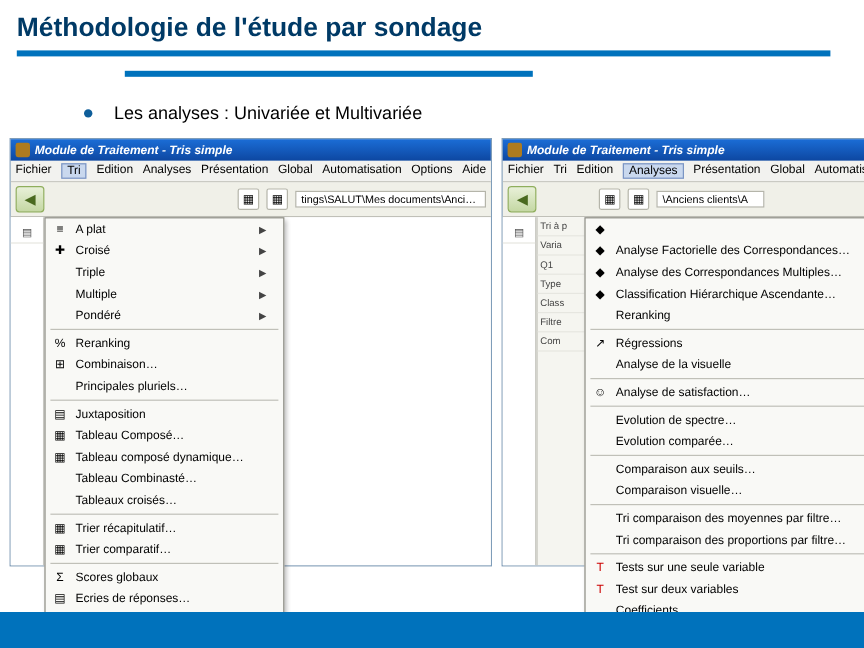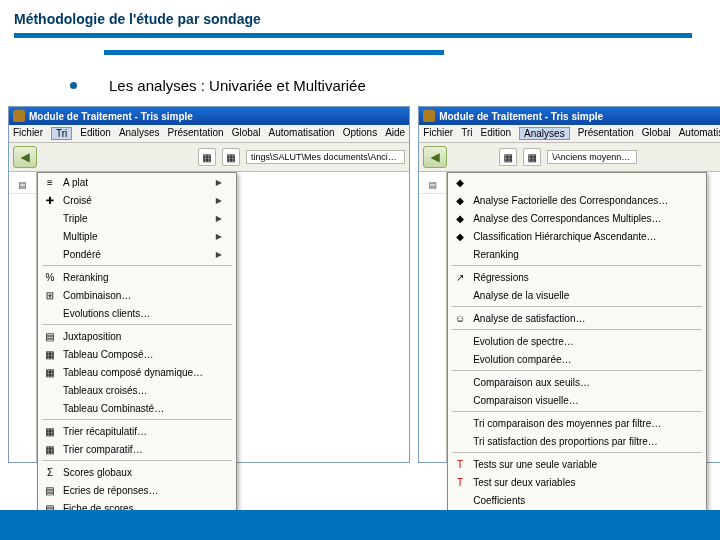--- a/index.html
+++ b/index.html
@@ -1,31 +1,31 @@
 <!DOCTYPE html>
 <html><head>
 <meta charset="utf-8">
 <style>
   * { box-sizing: border-box; margin: 0; padding: 0; }
   body { width: 720px; height: 540px; font-family: Tahoma, Arial, sans-serif; background: #fff; overflow: hidden; }
   
   .slide-header { padding: 10px 14px 0; }
-  .slide-title { font-size: 14px; font-weight: bold; color: #003a66; border-bottom: 5px solid #0072bc; padding-bottom: 6px; display: inline-block; width: calc(100% - 14px); }
+  .slide-title { font-size: 22px; font-weight: bold; color: #003a66; border-bottom: 5px solid #0072bc; padding-bottom: 6px; display: inline-block; width: calc(100% - 14px); }
   .sub-rule { margin-left: 90px; border-top: 5px solid #0072bc; width: 340px; margin-top: 12px; }
   
-  .bullet-row { display: flex; align-items: center; gap: 32px; margin: 22px 0 12px 70px; }
+  .bullet-row { display: flex; align-items: center; gap: 18px; margin: 22px 0 12px 70px; }
   .bullet-dot { width: 7px; height: 7px; background: #0e5e9a; border-radius: 50%; }
   .bullet-text { font-size: 15px; color: #000; }
   
   .windows-wrap { display: flex; gap: 8px; padding: 0 8px; }
   
   .winbox { border: 1px solid #7f9db9; background: #efefef; font-size: 10px; flex: 1; }
   .titlebar { background: linear-gradient(#1b6dd6, #0d47a1); color: #fff; display: flex; align-items: center; padding: 2px 4px; height: 18px; gap: 4px; }
   .titlebar .orb { width: 12px; height: 12px; background: #ad7b1f; border-radius: 2px; display: inline-block; }
-  .titlebar-text { font-size: 10px; font-weight: bold; }
+  .titlebar-text { font-size: 10px; font-weight: bold; font-style: italic; }
   
   .menubar { background: #f2f2ef; padding: 2px 4px; display: flex; gap: 8px; color: #000; border-bottom: 1px solid #c0c0b8; }
   .menubar span { font-size: 10px; }
   .menubar .open { background: #c9d8ee; padding: 0 4px; border: 1px solid #7b95c3; }
   
   .toolbar { background: #f0f0e8; padding: 3px 4px; display: flex; align-items: center; gap: 6px; border-bottom: 1px solid #c0c0b8; min-height: 22px; }
   .tbtn { width: 18px; height: 18px; background: #fff; border: 1px solid #b5b5aa; border-radius: 2px; display: flex; align-items: center; justify-content: center; font-size: 10px; }
   .nav-back { width: 24px; height: 22px; background: linear-gradient(#e8f0d8, #c5d8a4); border: 1px solid #8fae5c; border-radius: 3px; display: flex; align-items: center; justify-content: center; color: #4a6a1f; font-size: 12px; }
   .addr { background: #fff; border: 1px solid #b5b5aa; padding: 1px 4px; font-size: 9px; flex: 1; white-space: nowrap; overflow: hidden; text-overflow: ellipsis; }
   
@@ -118,42 +118,42 @@
             <div class="dd-item">
               <span class="dd-ico">%</span>
               <span>Reranking</span>
             </div>
             <div class="dd-item">
               <span class="dd-ico">⊞</span>
               <span>Combinaison…</span>
             </div>
             <div class="dd-item">
               <span class="dd-ico"></span>
-              <span>Evolutions clients…</span>
+              <span>Principales pluriels…</span>
             </div>
             <div class="dd-sep"></div>
             <div class="dd-item">
               <span class="dd-ico">▤</span>
               <span>Juxtaposition</span>
             </div>
             <div class="dd-item">
               <span class="dd-ico">▦</span>
               <span>Tableau Composé…</span>
             </div>
             <div class="dd-item">
               <span class="dd-ico">▦</span>
               <span>Tableau composé dynamique…</span>
             </div>
             <div class="dd-item">
               <span class="dd-ico"></span>
+              <span>Tableau Combinasté…</span>
+            </div>
+            <div class="dd-item">
+              <span class="dd-ico"></span>
               <span>Tableaux croisés…</span>
-            </div>
-            <div class="dd-item">
-              <span class="dd-ico"></span>
-              <span>Tableau Combinasté…</span>
             </div>
             <div class="dd-sep"></div>
             <div class="dd-item">
               <span class="dd-ico">▦</span>
               <span>Trier récapitulatif…</span>
             </div>
             <div class="dd-item">
               <span class="dd-ico">▦</span>
               <span>Trier comparatif…</span>
             </div>
@@ -192,26 +192,35 @@
         <span class="open">Analyses</span>
         <span>Présentation</span>
         <span>Global</span>
         <span>Automatisation</span>
       </div>
     <div class="toolbar">
       <div class="nav-back">◀</div>
       <span style="width:40px"></span>
       <div class="tbtn">▦</div>
       <div class="tbtn">▦</div>
-      <div class="addr" style="max-width:90px;">\Anciens moyennes\A</div>
+      <div class="addr" style="max-width:90px;">\Anciens clients\A</div>
     </div>
     <div class="body-columns">
       <div class="left-panel">
         <div class="lp-row">▤</div>
       </div>
+      <div class="right-side-panel" id="right-side-panel">
+          <div class="rsp-row">Tri à p</div>
+          <div class="rsp-row">Varia</div>
+          <div class="rsp-row">Q1</div>
+          <div class="rsp-row">Type</div>
+          <div class="rsp-row">Class</div>
+          <div class="rsp-row">Filtre</div>
+          <div class="rsp-row">Com</div>
+        </div>
       <div style="flex:1;position:relative;">
         <div class="dropdown" id="right-dropdown" style="left:0;top:0;width:260px;">
             <div class="dd-item">
               <span class="dd-ico">◆</span>
             </div>
             <div class="dd-item">
               <span class="dd-ico">◆</span>
               <span>Analyse Factorielle des Correspondances…</span>
             </div>
             <div class="dd-item">
@@ -258,21 +267,21 @@
               <span class="dd-ico"></span>
               <span>Comparaison visuelle…</span>
             </div>
             <div class="dd-sep"></div>
             <div class="dd-item">
               <span class="dd-ico"></span>
               <span>Tri comparaison des moyennes par filtre…</span>
             </div>
             <div class="dd-item">
               <span class="dd-ico"></span>
-              <span>Tri satisfaction des proportions par filtre…</span>
+              <span>Tri comparaison des proportions par filtre…</span>
             </div>
             <div class="dd-sep"></div>
             <div class="dd-item">
               <span class="dd-ico" style="color: rgb(204, 0, 0);">T</span>
               <span>Tests sur une seule variable</span>
             </div>
             <div class="dd-item">
               <span class="dd-ico" style="color: rgb(204, 0, 0);">T</span>
               <span>Test sur deux variables</span>
             </div>

